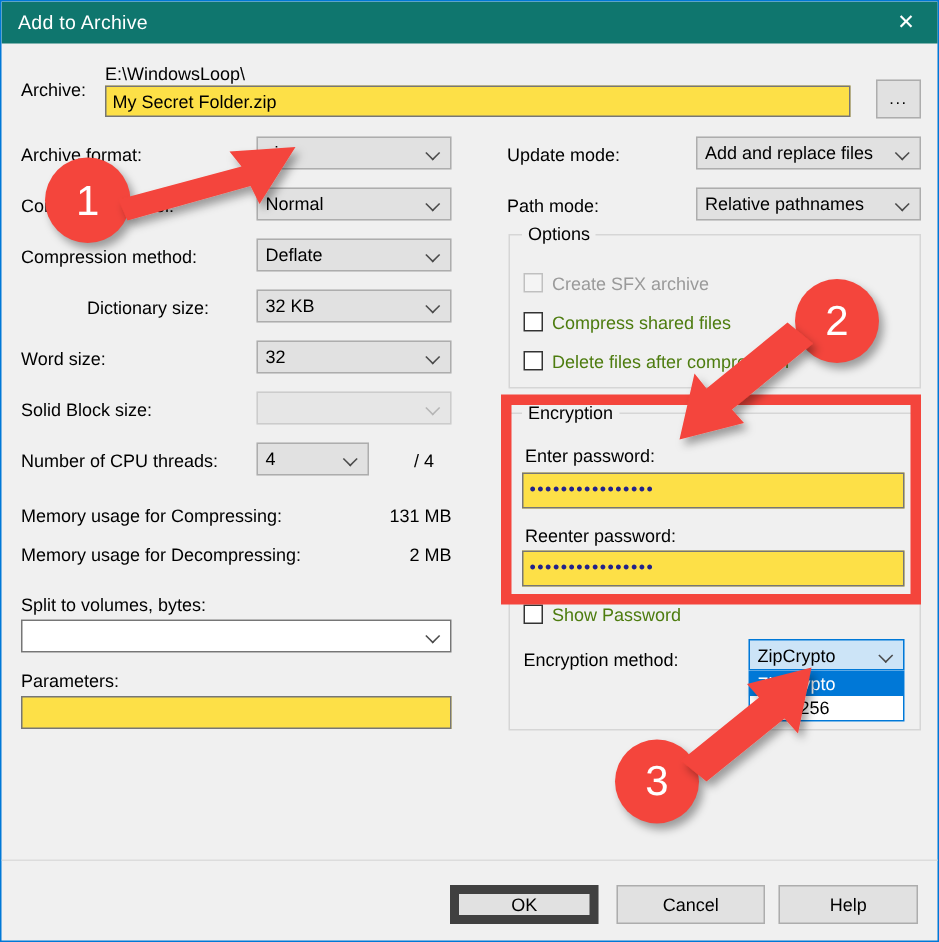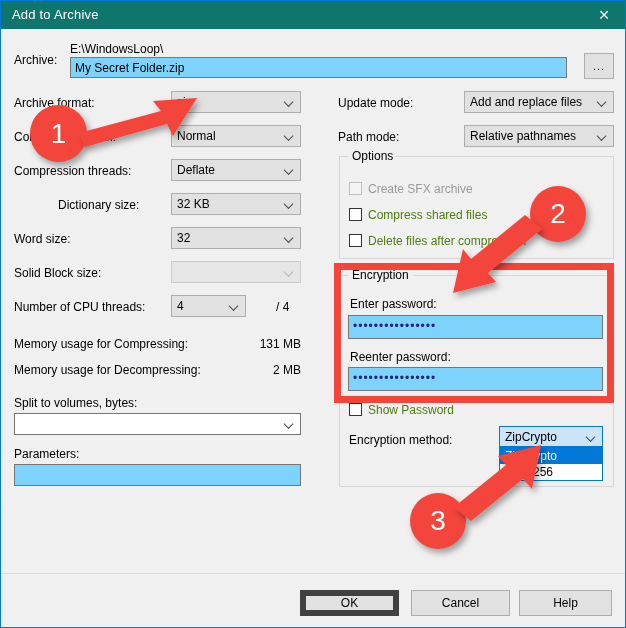--- a/index.html
+++ b/index.html
@@ -54,21 +54,21 @@
   
   .lbl {
     position: absolute;
     white-space: nowrap;
     font-size: 12px;
     color: #000;
   }
 
   .txtbox {
     position: absolute;
-    background: #7dd3fc;
+    background: #fde047;
     border: 1px solid #767676;
     box-sizing: border-box;
     font-size: 12px;
     color: #000;
     padding: 2px 4px;
     line-height: 17px;
     white-space: nowrap;
     overflow: hidden;
   }
 
@@ -240,21 +240,21 @@
     <span>zip</span>
     <span class="chev"></span>
   </div>
 
   <div class="lbl" style="left:13px; top:129px;">Compression level:</div>
   <div class="combo" style="left:170px; top:124px; width:130px; height:22px;">
     <span>Normal</span>
     <span class="chev"></span>
   </div>
 
-  <div class="lbl" style="left:13px; top:163px;">Compression threads:</div>
+  <div class="lbl" style="left:13px; top:163px;">Compression method:</div>
   <div class="combo" style="left:170px; top:158px; width:130px; height:22px;">
     <span>Deflate</span>
     <span class="chev"></span>
   </div>
 
   <div class="lbl" style="left:13px; top:197px;margin-left:44px;">Dictionary size:</div>
   <div class="combo" style="left:170px; top:192px; width:130px; height:22px;">
     <span>32 KB</span>
     <span class="chev"></span>
   </div>

